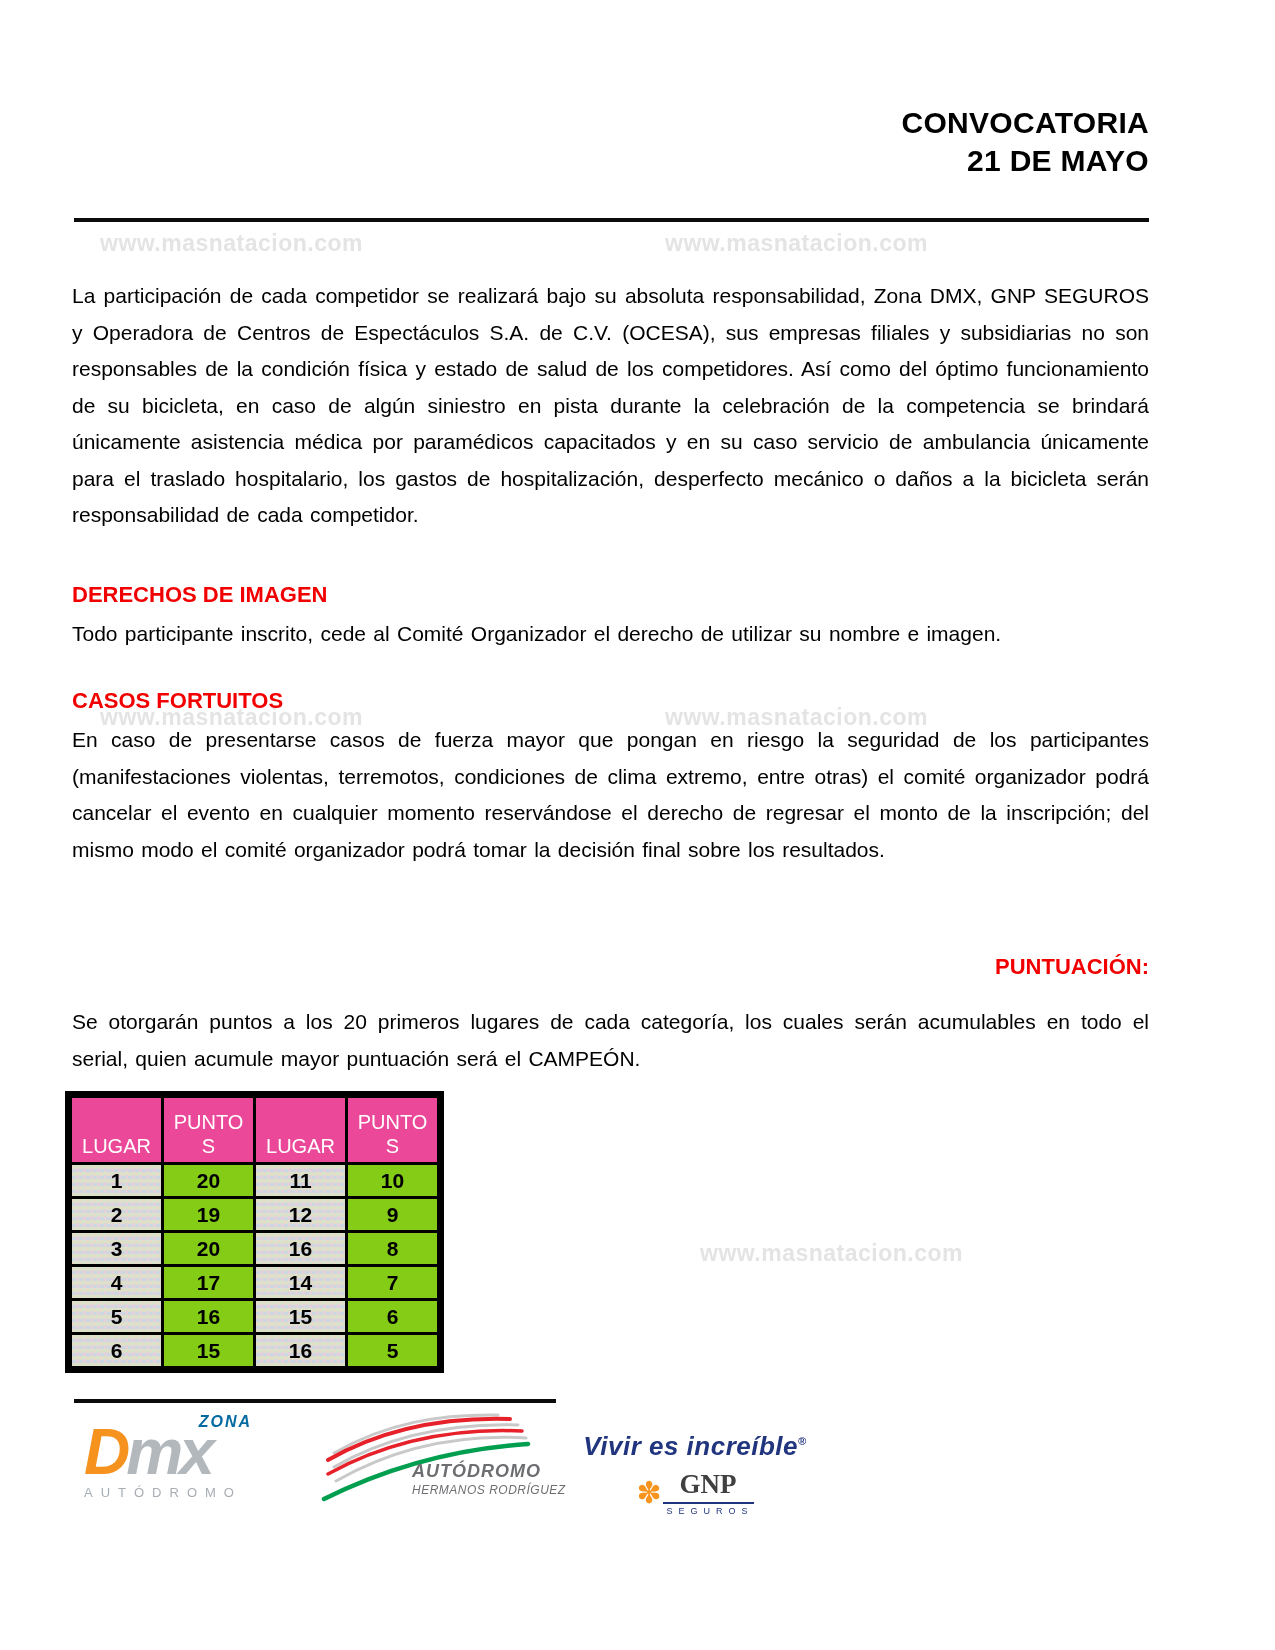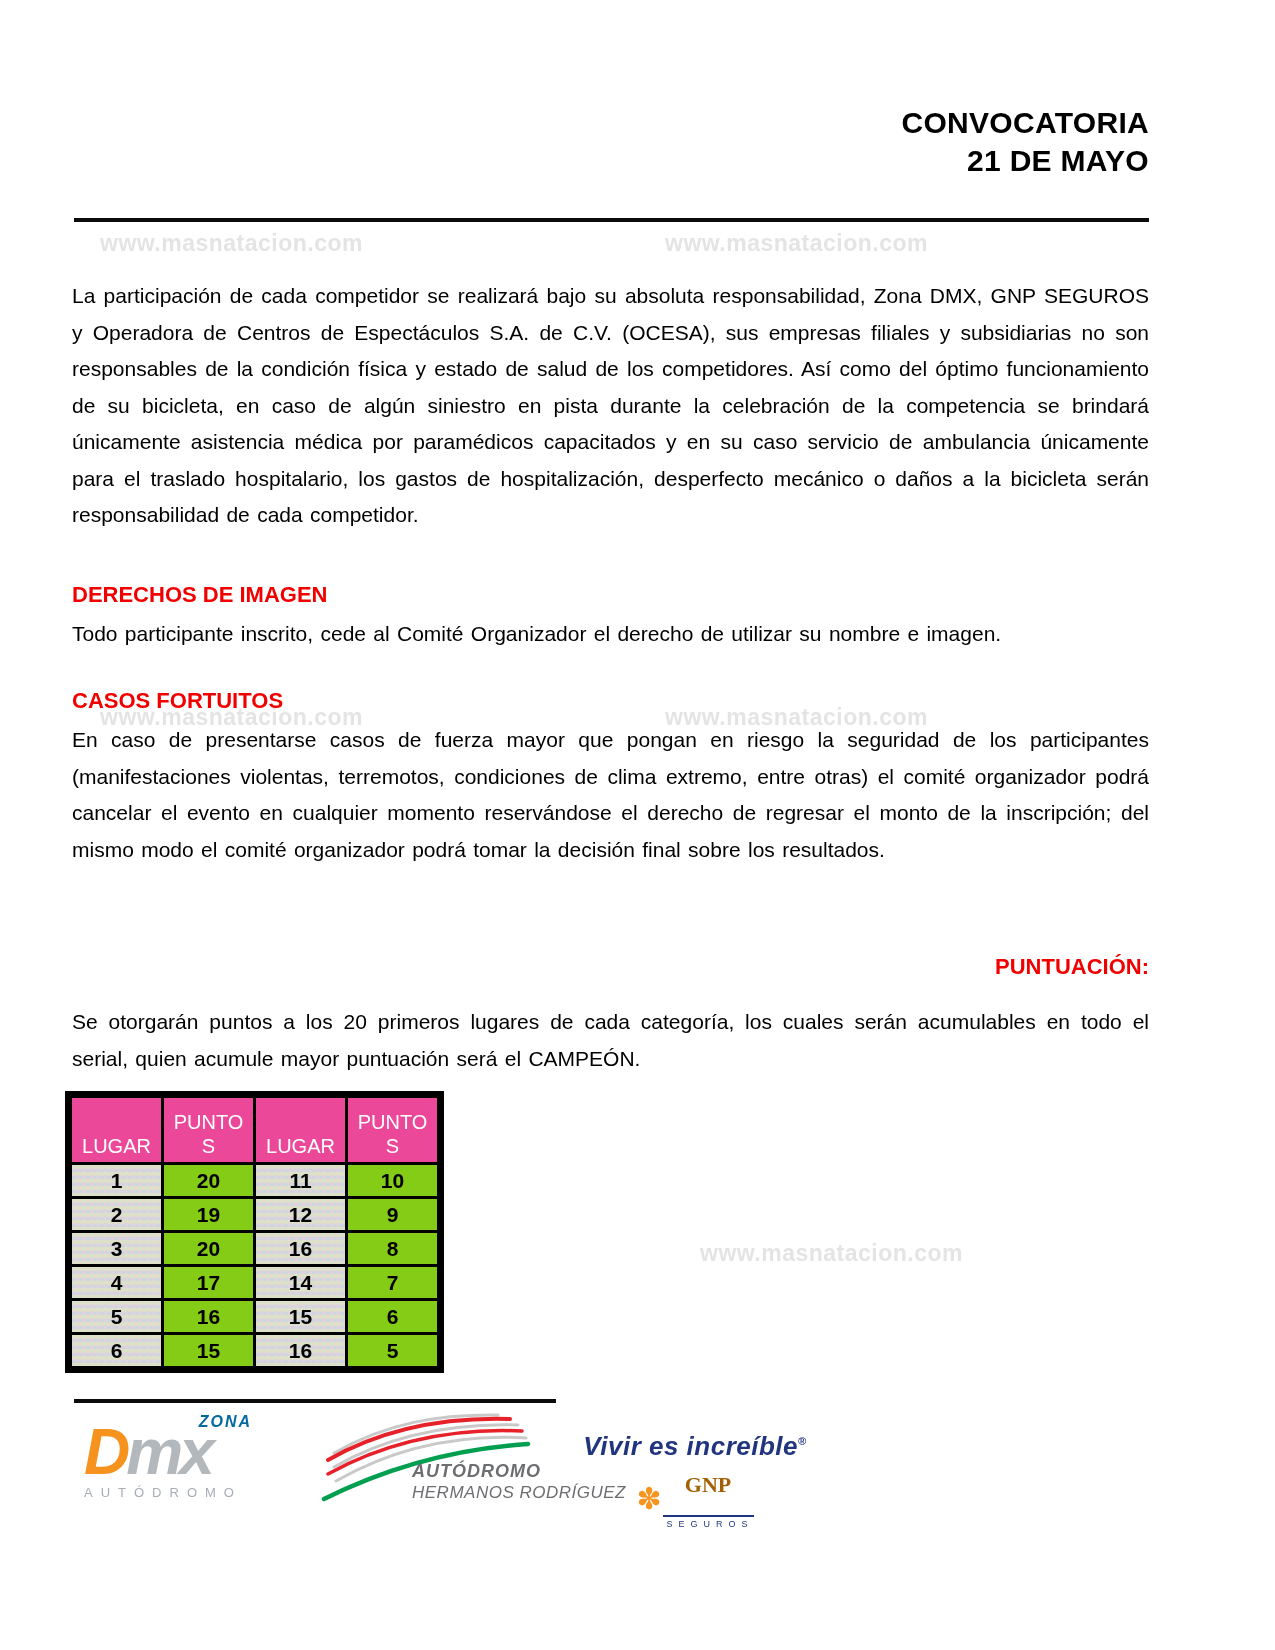--- a/index.html
+++ b/index.html
@@ -67,32 +67,32 @@
   .dmx-word { font-size:64px; font-weight:800; font-style:italic;
     line-height:62px; letter-spacing:-4px; }
   .dmx-d  { color:#f6921e; }
   .dmx-mx { color:#b3b8bd; }
   .dmx-sub { display:block; color:#a7adb3; font-size:13px; letter-spacing:8px;
     margin-top:2px; white-space:nowrap; }
 
   .ahr-logo { position:absolute; left:248px; top:6px; width:215px; height:95px; }
   .ahr-text { position:absolute; left:92px; top:48px; color:#6d6e71; white-space:nowrap; }
   .ahr-line1 { font-weight:bold; font-style:italic; font-size:18px; letter-spacing:1px; }
-  .ahr-line2 { font-style:italic; font-size:17px; letter-spacing:0.5px; margin-top:1px; }
+  .ahr-line2 { font-style:italic; font-size:12px; letter-spacing:0.5px; margin-top:1px; }
 
   .gnp-logo { position:absolute; left:498px; top:24px; width:250px; text-align:center; }
   .gnp-slogan { color:#21357e; font-style:italic; font-weight:bold; font-size:26px;
     letter-spacing:0.5px; white-space:nowrap; }
   .gnp-reg { font-size:11px; vertical-align:super; }
   .gnp-row { margin-top:6px; }
   .gnp-flower { color:#f7941d; font-size:30px; vertical-align:middle; margin-right:1px; }
   .gnp-block { display:inline-block; vertical-align:middle; }
   .gnp-name { display:block; font-family:"Liberation Serif", serif; font-weight:bold;
-    font-size:22px; line-height:33px; color:#a16207; border-bottom:2px solid #21357e;
-    padding:0 3px 14px 3px; }
+    font-size:27px; line-height:33px; color:#404040; border-bottom:2px solid #21357e;
+    padding:0 3px 1px 3px; }
   .gnp-sub { display:block; color:#21357e; font-size:9px; letter-spacing:6px;
     margin-top:2px; padding-left:4px; }
 </style>
 </head>
 <body>
 
 <div class="page">
 
   <span class="watermark" style="left:100px; top:230px;">www.masnatacion.com</span>
   <span class="watermark" style="left:665px; top:230px;">www.masnatacion.com</span>

